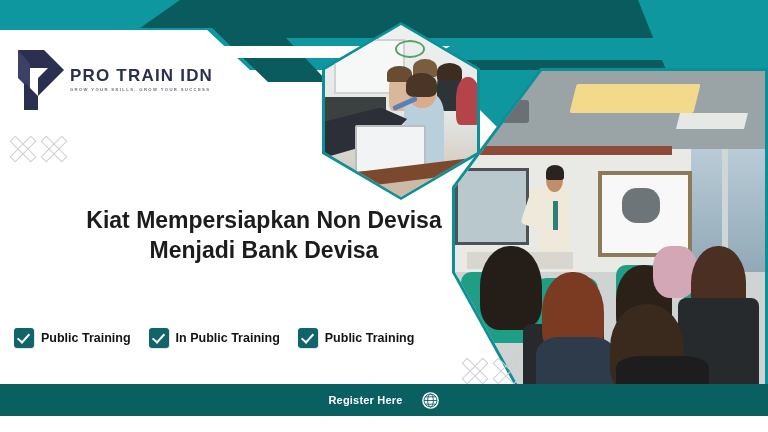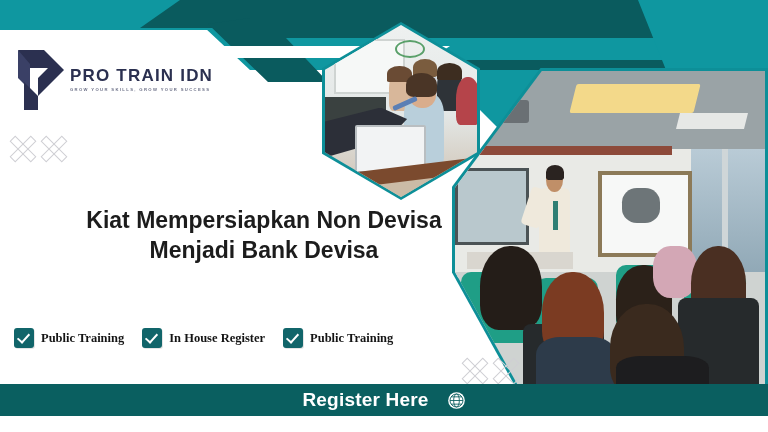--- a/index.html
+++ b/index.html
@@ -64,37 +64,37 @@
     position:absolute;left:176px;top:157px;font-size:32px;font-weight:bold;
     color:#3d3d3d;letter-spacing:0.5px;line-height:1;
   }
   #subtitle{
     position:absolute;left:74px;top:205px;width:380px;font-size:23px;font-weight:bold;
     color:#1c1c1c;line-height:1.32;text-align:center;
   }
 
   
   #options-row{position:absolute;left:14px;top:328px;display:flex;align-items:center;gap:18px;}
-  .option{display:flex;align-items:center;gap:7px;font-family:Liberation Serif, serif;}
+  .option{display:flex;align-items:center;gap:7px;}
   .cbox{
     width:20px;height:20px;background:#11656a;border-radius:3px;position:relative;flex:none;
     box-shadow:1px 1px 0 rgba(0,0,0,.10);
   }
   .cbox::after{
     content:"";position:absolute;left:6px;top:3px;width:5px;height:10px;
     border:solid #ffffff;border-width:0 2.6px 2.6px 0;transform:rotate(42deg);
   }
   .option-label{font-size:12.5px;font-weight:bold;color:#141414;white-space:nowrap;}
 
   
   #footer{
     position:absolute;left:0;bottom:0;width:768px;height:32px;background:#0a5f60;
     display:flex;align-items:center;justify-content:center;gap:18px;
   }
-  #register-label{font-size:19px;font-weight:bold;color:#ffffff;letter-spacing:.2px;}
+  #register-label{font-size:11px;font-weight:bold;color:#ffffff;letter-spacing:.2px;}
   .globe{width:19px;height:19px;flex:none;}
   #site-url{font-size:14.5px;font-weight:bold;color:#ffffff;letter-spacing:.2px;}
 
   
   .photo{position:absolute;overflow:hidden;}
   .hexphoto{
     left:322px;top:22px;width:158px;height:178px;
     clip-path:polygon(50% 0%, 100% 26%, 100% 74%, 50% 100%, 0% 74%, 0% 26%);
     background:#0d8f98;
   }
@@ -257,21 +257,21 @@
 
   <div id="subtitle">Kiat Mempersiapkan Non Devisa Menjadi Bank Devisa</div>
 
   <div id="options-row">
     <div class="option">
       <span class="cbox"></span>
       <span class="option-label">Public Training</span>
     </div>
     <div class="option">
       <span class="cbox"></span>
-      <span class="option-label">In House Register</span>
+      <span class="option-label">In Public Training</span>
     </div>
     <div class="option">
       <span class="cbox"></span>
       <span class="option-label">Public Training</span>
     </div>
   </div>
 
   <div id="footer">
     <span id="register-label">Register Here</span>
     <span class="globe">

